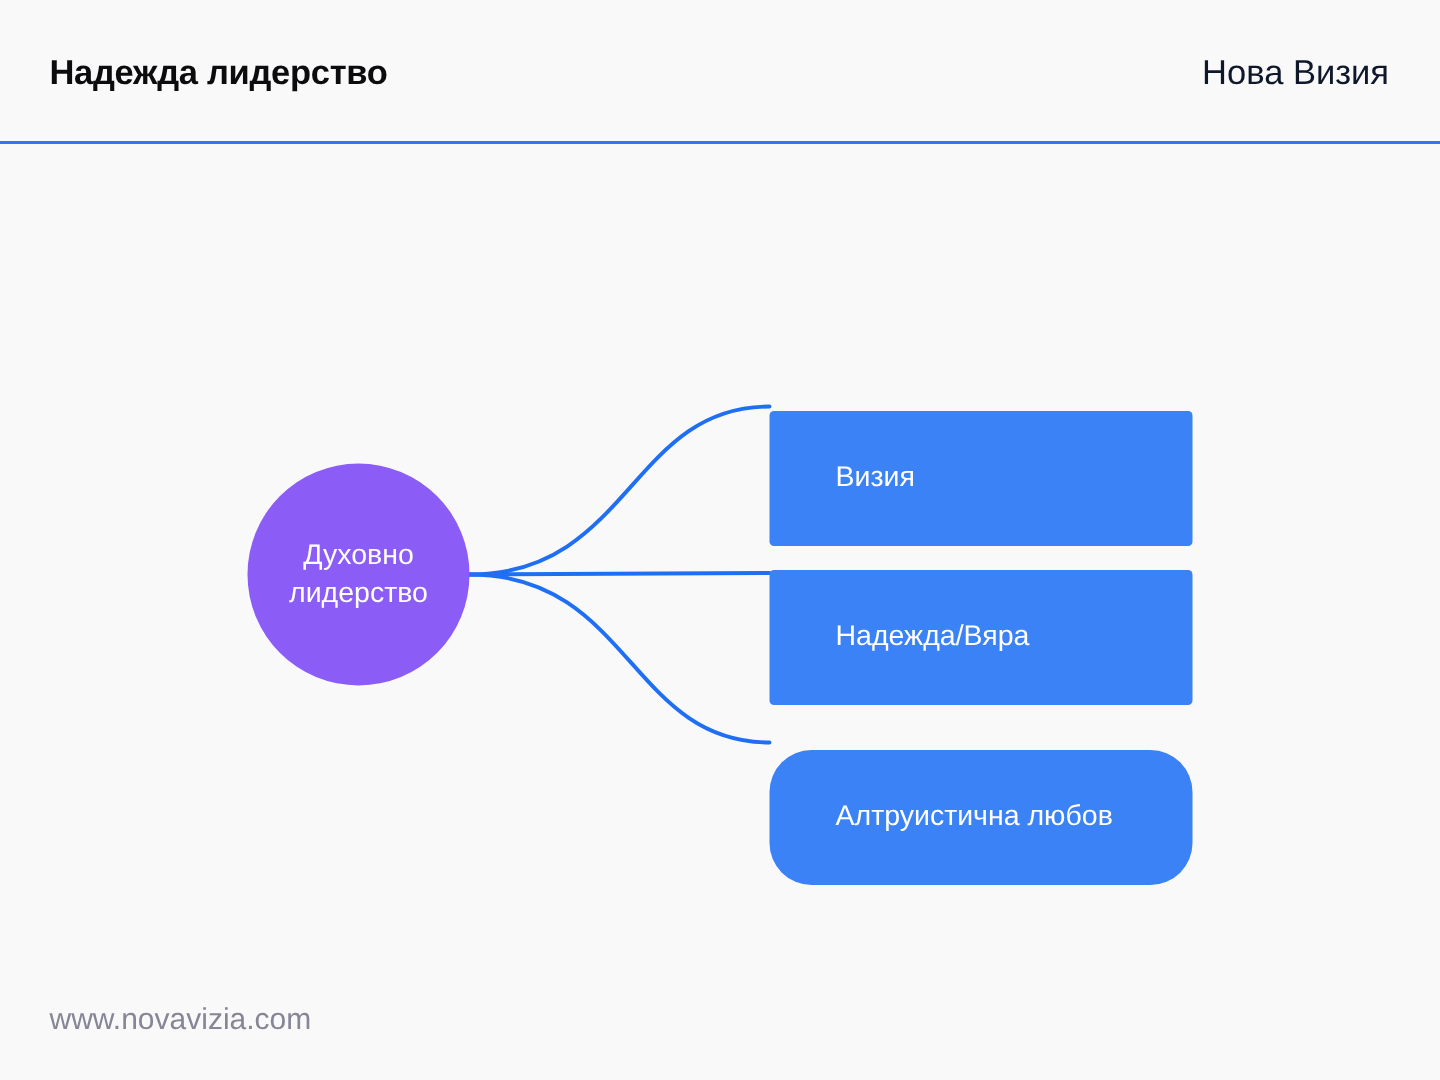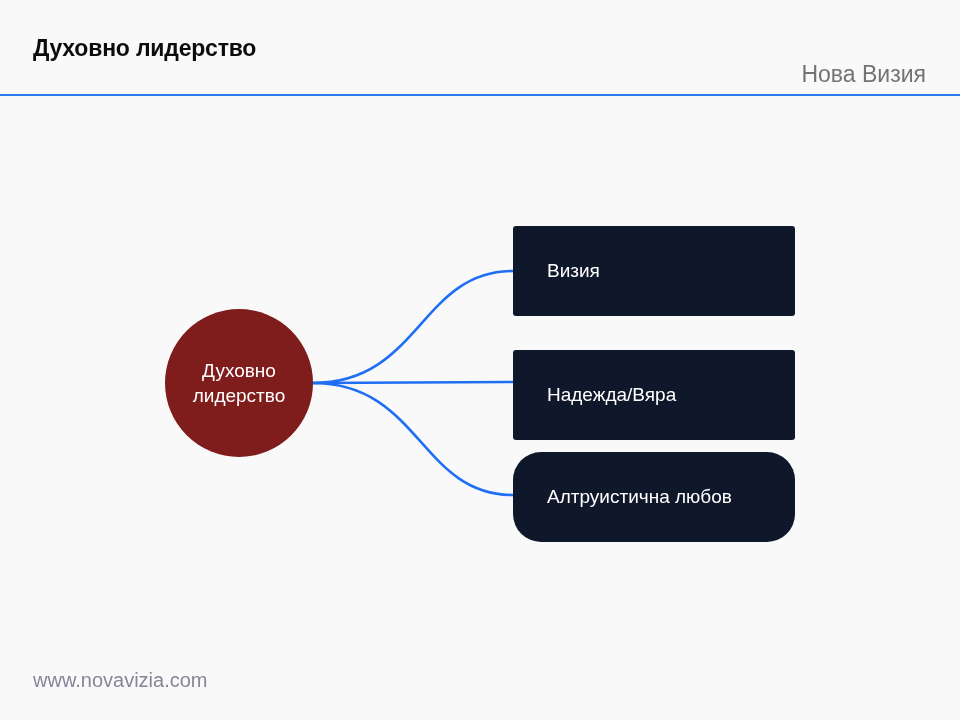--- a/index.html
+++ b/index.html
@@ -21,22 +21,21 @@
       font-size: 23px;
       font-weight: bold;
       color: #0c0c0e;
       letter-spacing: -0.2px;
     }
     .header-brand {
       position: absolute;
       right: 34px;
       top: 35px;
       font-size: 23px;
-      color: #737373;
-      margin-top: 26px;
+      color: #0f172a;
     }
     .header-rule {
       position: absolute;
       left: 0;
       top: 94px;
       width: 960px;
       height: 2px;
       background: #2a7bf2;
     }
     .connectors {
@@ -46,59 +45,60 @@
       width: 960px;
       height: 720px;
     }
     .hub {
       position: absolute;
       left: 165px;
       top: 309px;
       width: 148px;
       height: 148px;
       border-radius: 50%;
-      background: #7f1d1d;
+      background: #8b5cf6;
       color: #ffffff;
       display: flex;
       flex-direction: column;
       align-items: center;
       justify-content: center;
       font-size: 19px;
       line-height: 25px;
       text-align: center;
     }
     .node {
       position: absolute;
       left: 513px;
       width: 282px;
       height: 90px;
-      background: #0f172a;
+      background: #3b82f6;
       border-radius: 3px;
       color: #ffffff;
       font-size: 19px;
       display: flex;
       align-items: center;
-      padding-left: 34px;
+      padding-left: 44px;
       box-sizing: border-box;
+      margin-top: 48px;
     }
     .node-1 { top: 226px; }
-    .node-2 { top: 350px; }
+    .node-2 { top: 332px; }
     .node-3 { top: 452px; border-radius: 28px; }
     .footer-url {
       position: absolute;
       left: 33px;
       top: 669px;
       font-size: 20px;
       color: #868697;
     }
   </style>
 </head>
 <body>
 
-<div class="header-title">Духовно лидерство</div>
+<div class="header-title">Надежда лидерство</div>
 <div class="header-brand">Нова Визия</div>
 <div class="header-rule"></div>
 
 <svg class="connectors" viewBox="0 0 960 720">
   <path d="M313 383 C 420 383, 420 271, 513 271" fill="none" stroke="#1f6ff5" stroke-width="2.6" stroke-linecap="round"></path>
   <path d="M313 383 L 513 382" fill="none" stroke="#1f6ff5" stroke-width="2.6" stroke-linecap="round"></path>
   <path d="M313 383 C 420 383, 420 495, 513 495" fill="none" stroke="#1f6ff5" stroke-width="2.6" stroke-linecap="round"></path>
 </svg>
 
 <div class="hub">

